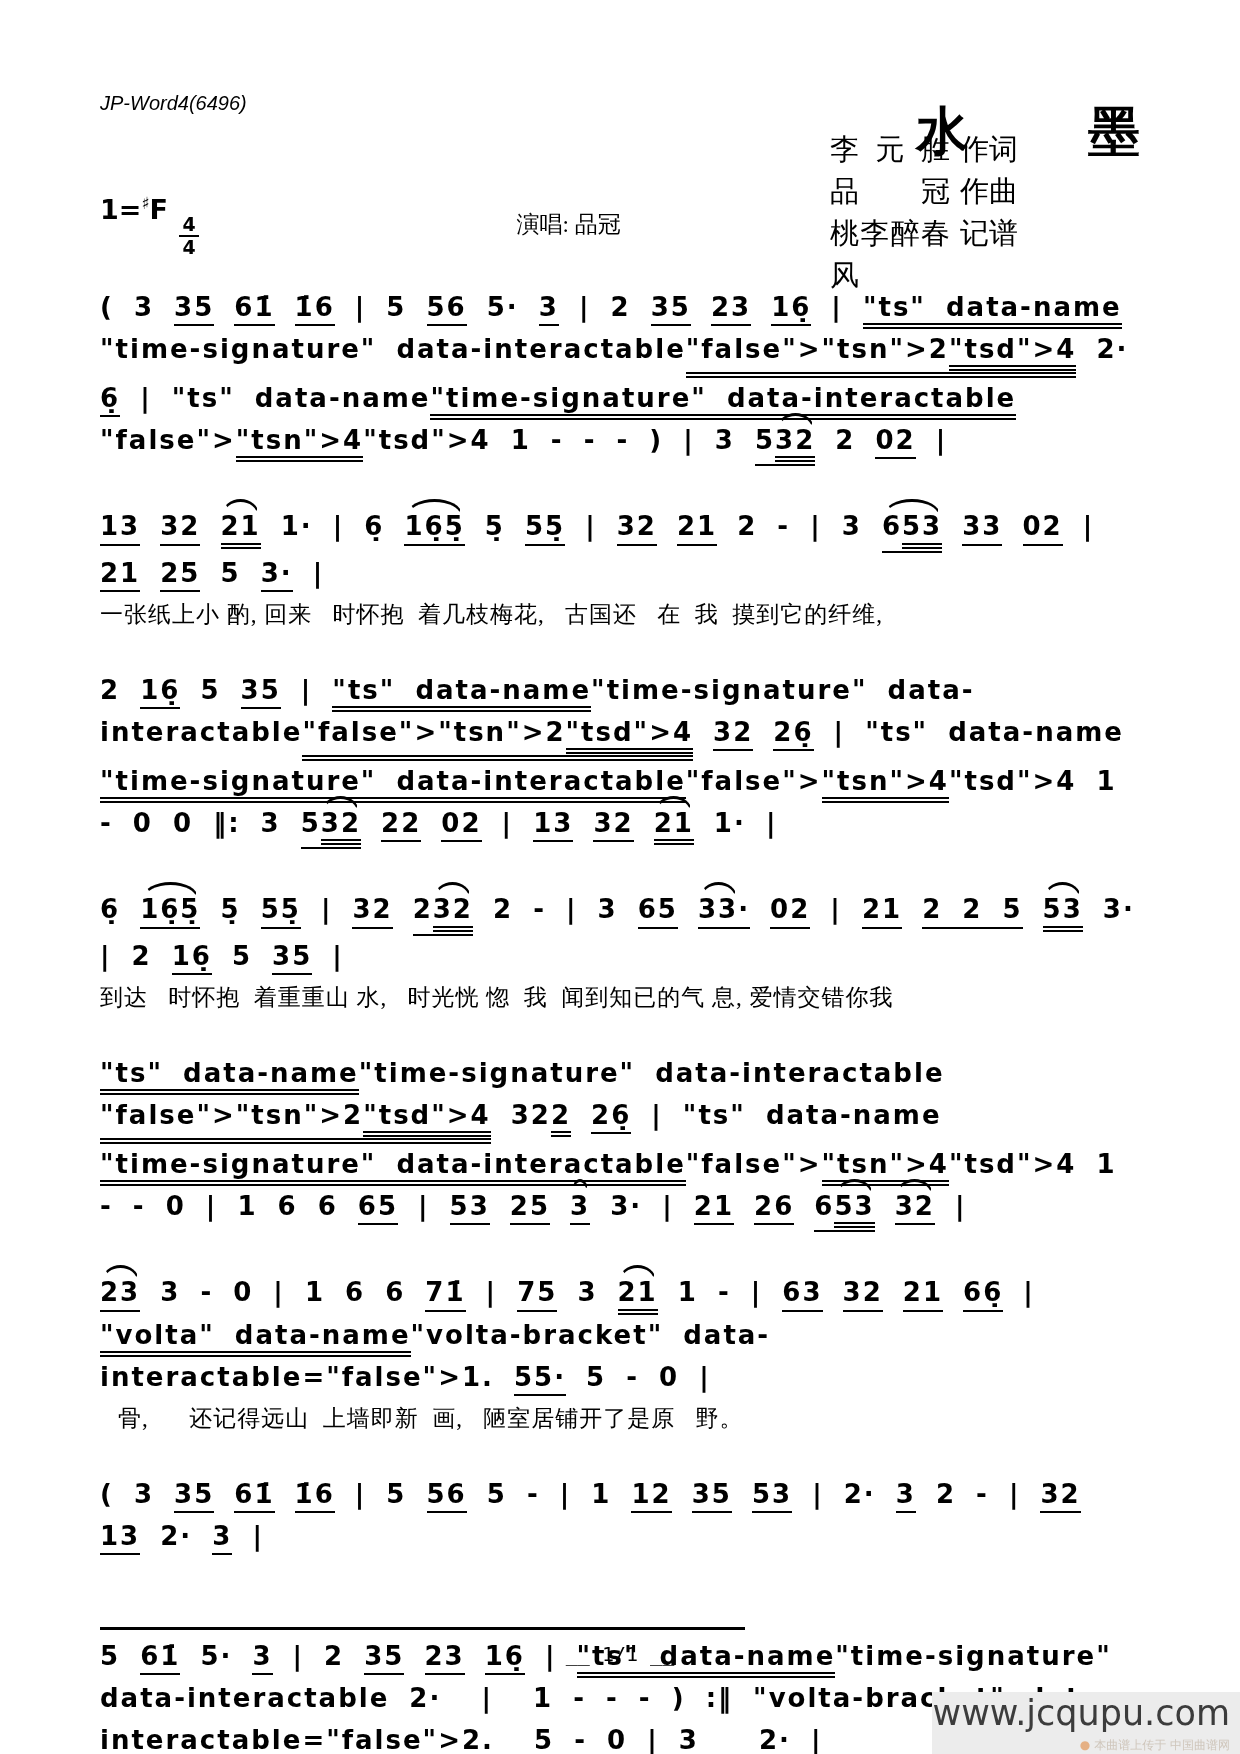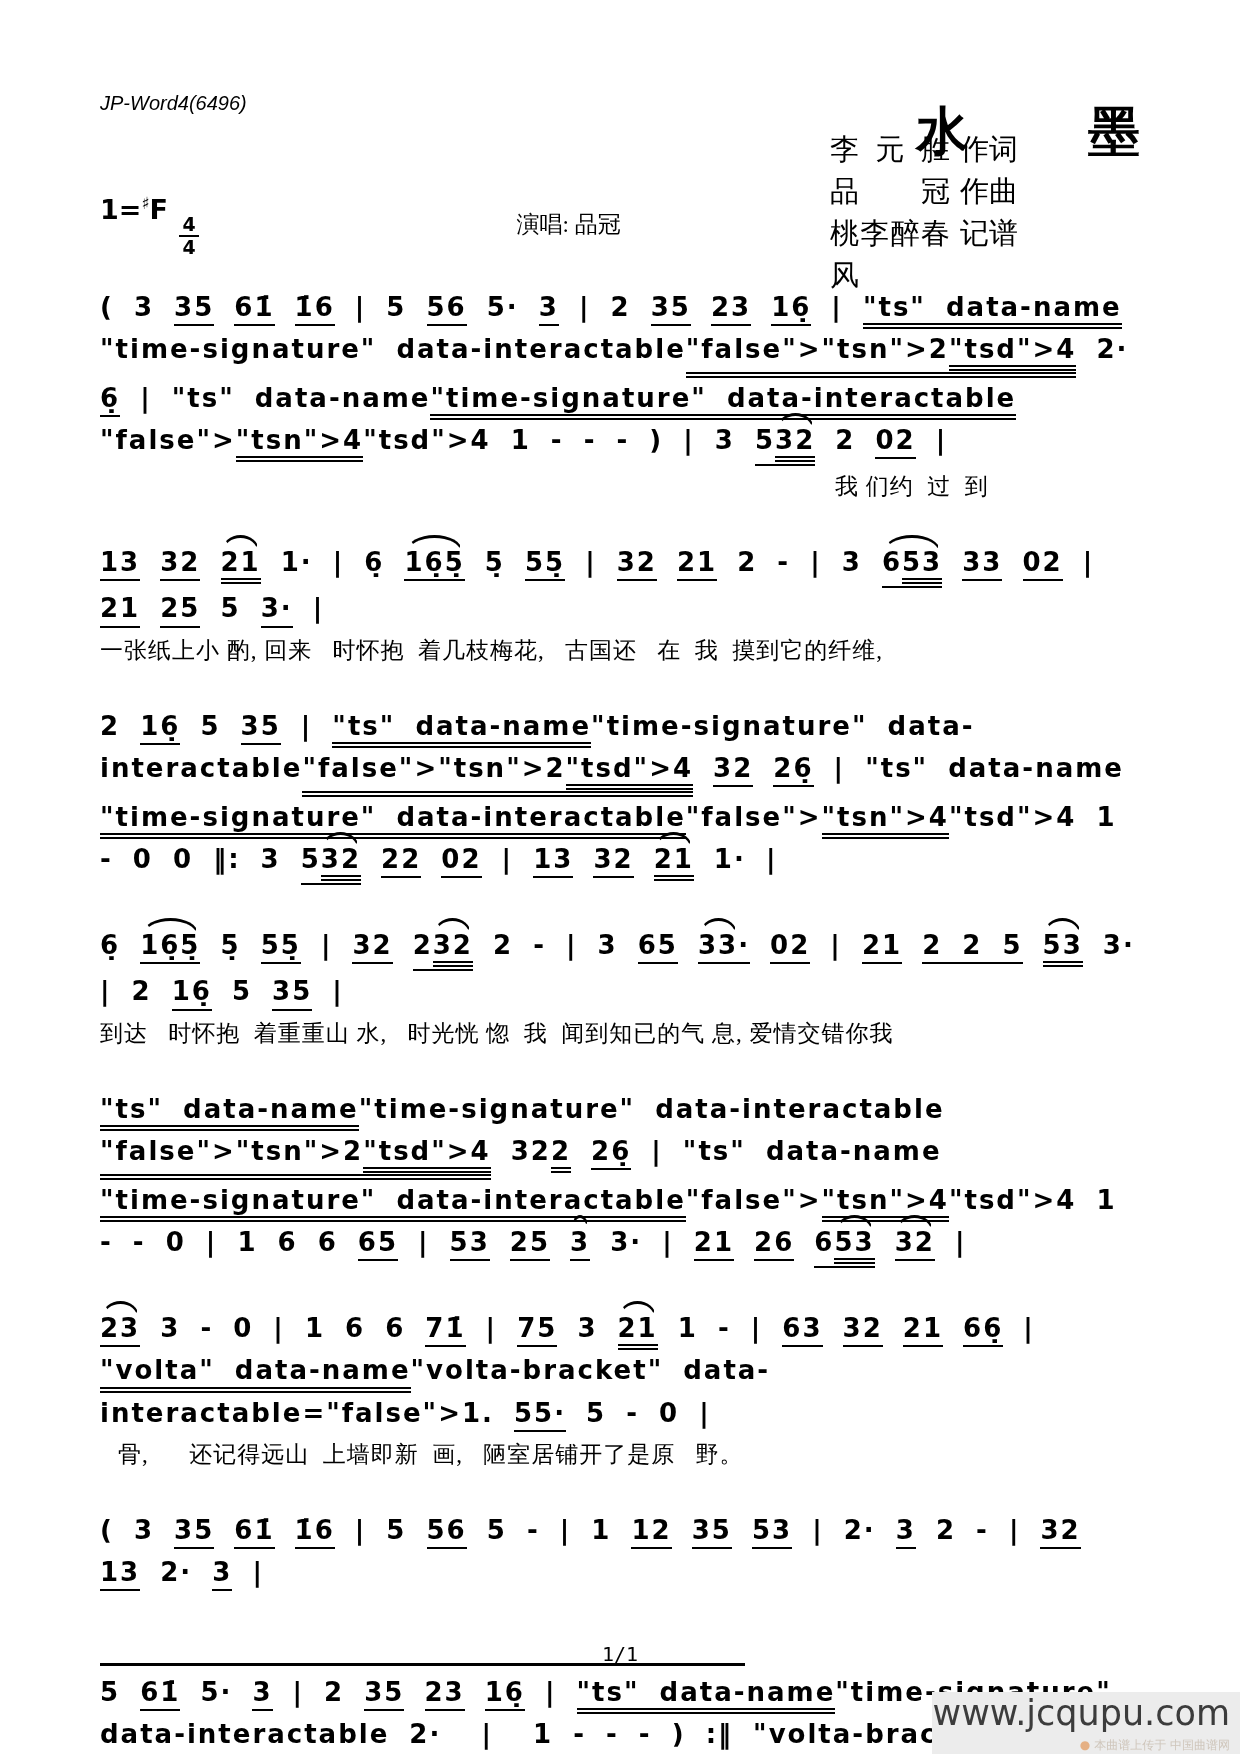--- a/index.html
+++ b/index.html
@@ -99,21 +99,20 @@
             <span class="tsd">4</span>
           </span>
       </span>
       <span class="singer">演唱: 品冠</span>
     </div>
 
     <div class="score">
 
       <div class="system">
         <div class="notation">( 3 <span class="u1">35</span> <span class="u1">61̇</span> <span class="u1">1̇6</span> | 5 <span class="u1">56</span> 5· <span class="u1">3</span> | 2 <span class="u1">35</span> <span class="u1">23</span> <span class="u1">16̣</span> | <span class<span="" class="u2">"ts" data-name</span>"time-signature" data-interactable<span class="u2">"false"&gt;<span class<="" span="">"tsn"&gt;2</span><span class<span="" class="u2">"tsd"&gt;4</span></span> 2· <span class="u1">6̣</span> | <span class<="" span="">"ts" data-name<span class="u2">"time-signature" data-interactable</span>"false"&gt;<span class<span="" class="u2">"tsn"&gt;4</span><span class<="" span="">"tsd"&gt;4</span></span> 1 - - - ) | 3 <span class="u1">5<span class="arc"><span class="u2">32</span></span></span> 2 <span class="u1">02</span> |</div>
-        <div class="lyrics pl-735">我 们约  过  到</div>
       </div>
 
       <div class="system">
         <div class="notation"><span class="u1">13</span> <span class="u1">32</span> <span class="u2"><span class="arc">21</span></span> 1· | 6̣ <span class="u1"><span class="arc">16̣5̣</span></span> 5̣ <span class="u1">55̣</span> | <span class="u1">32</span> <span class="u1">21</span> 2 - | 3 <span class="u1"><span class="arc">6<span class="u2">53</span></span></span> <span class="u1">33</span> <span class="u1">02</span> | <span class="u1">21</span> <span class="u1">25</span> 5 <span class="u1">3·</span> |</div>
         <div class="lyrics">一张纸上小 酌, 回来   时怀抱  着几枝梅花,   古国还   在  我  摸到它的纤维,</div>
       </div>
 
       <div class="system">
         <div class="notation">2 <span class="u1">16̣</span> 5 <span class="u1">35</span> | <span class<span="" class="u2">"ts" data-name</span>"time-signature" data-interactable<span class="u2">"false"&gt;<span class<="" span="">"tsn"&gt;2</span><span class<span="" class="u2">"tsd"&gt;4</span></span> <span class="u1">32</span> <span class="u1">26̣</span> | <span class<="" span="">"ts" data-name<span class="u2">"time-signature" data-interactable</span>"false"&gt;<span class<span="" class="u2">"tsn"&gt;4</span><span class<="" span="">"tsd"&gt;4</span></span> 1 - 0 0 ‖: 3 <span class="u1">5<span class="arc"><span class="u2">32</span></span></span> <span class="u1">22</span> <span class="u1">02</span> | <span class="u1">13</span> <span class="u1">32</span> <span class="u2"><span class="arc">21</span></span> 1· |</div>
       </div>

